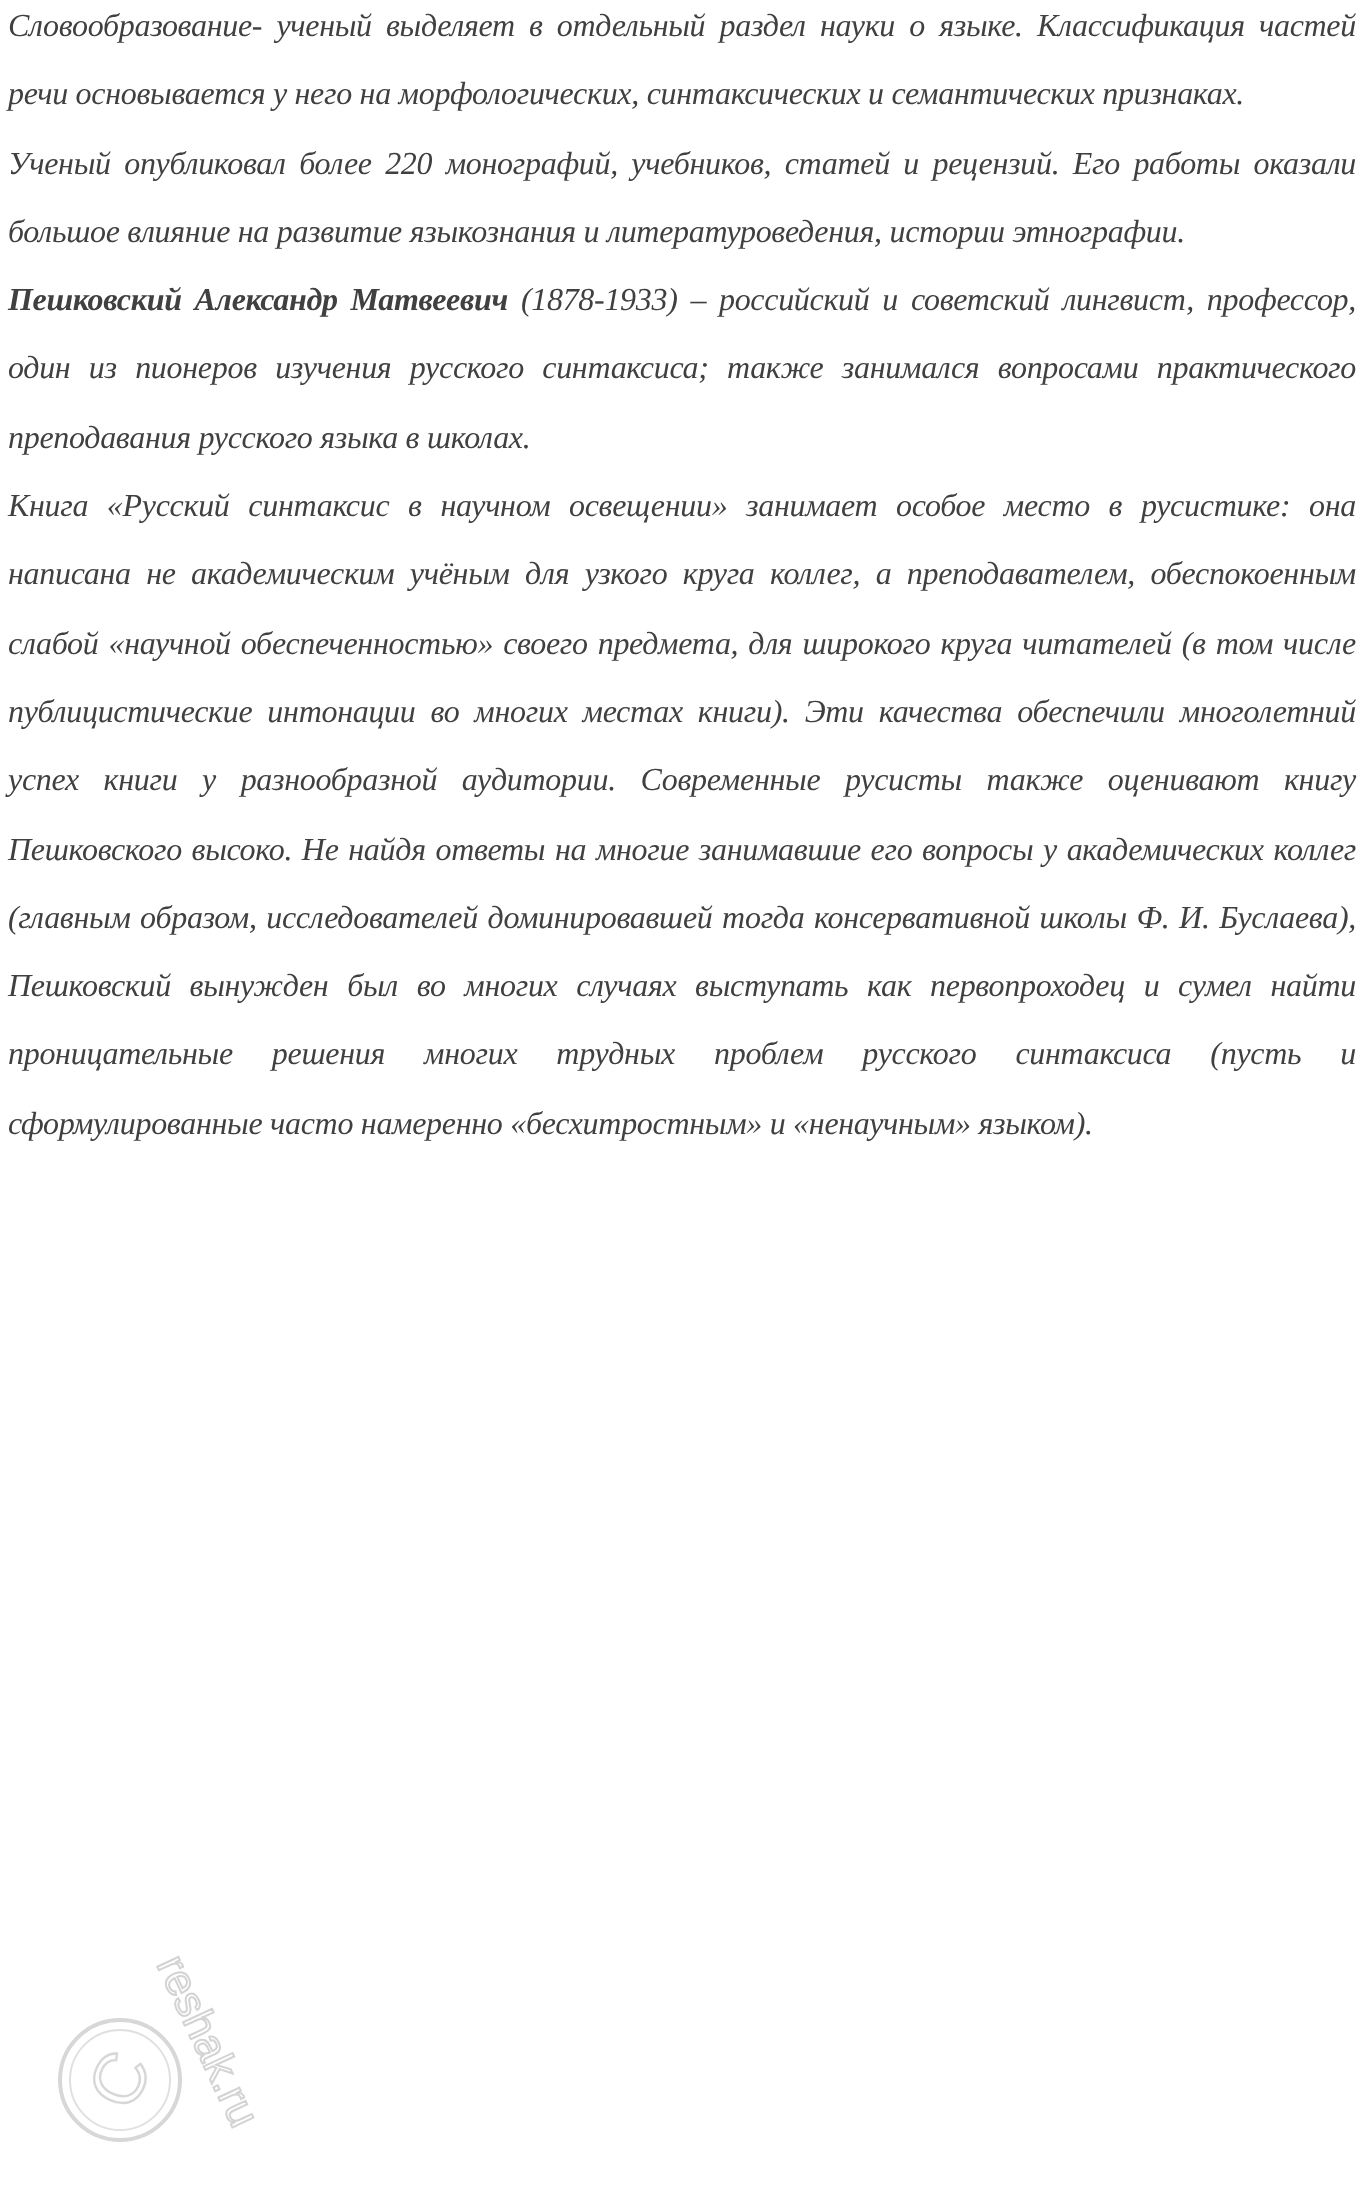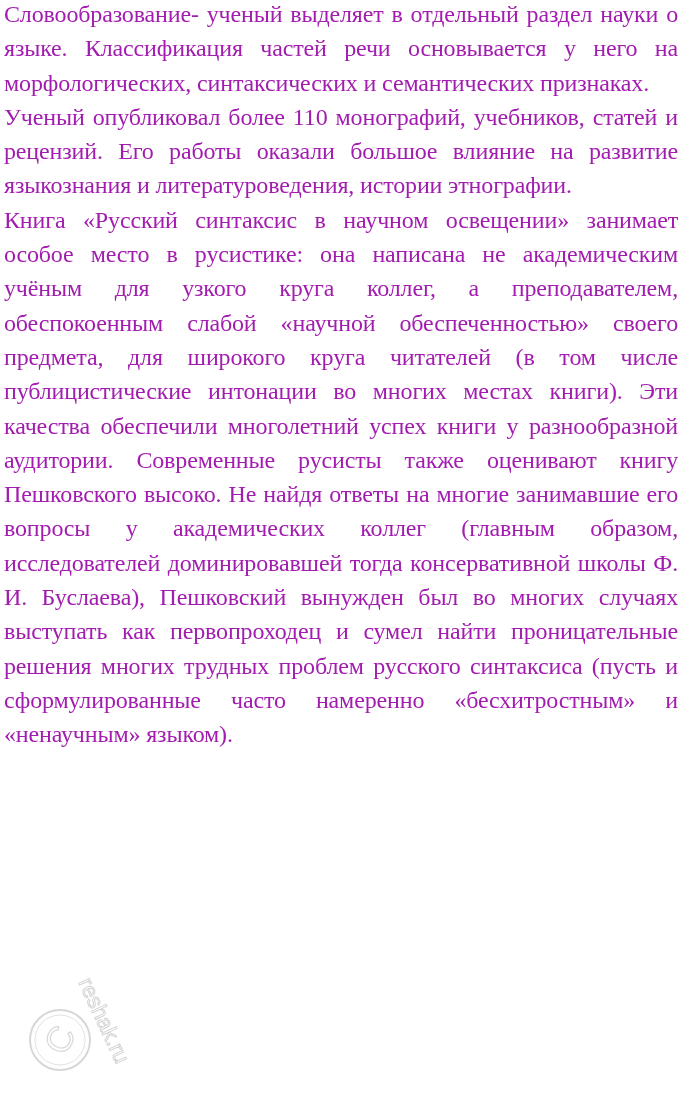--- a/index.html
+++ b/index.html
@@ -12,25 +12,26 @@
       height: 1101px;
       overflow: hidden;
       position: relative;
     }
     .page {
       position: absolute;
       left: 4px;
       top: 0;
       width: 674px;
       font-family: "Liberation Serif", "DejaVu Serif", serif;
-      font-size: 24px;
+      font-size: 16px;
       line-height: 34.3px;
-      color: #a21caf;
+      color: #404040;
       text-align: justify;
       letter-spacing: -0.15px;
+      font-style: italic;
     }
     .page p {
       margin: 0;
       padding: 0;
     }
     .page p.first {
       margin-top: -3px;
     }
     .bold {
       font-weight: bold;
@@ -47,21 +48,22 @@
     .watermark svg {
       width: 100%;
       height: 100%;
     }
   </style>
 </head>
 <body>
 
 <div class="page">
   <p class="first">Словообразование- ученый выделяет в отдельный раздел науки о языке. Классификация частей речи основывается у него на морфологических, синтаксических и семантических признаках.</p>
-  <p>Ученый опубликовал более 110 монографий, учебников, статей и рецензий. Его работы оказали большое влияние на развитие языкознания и литературоведения, истории этнографии.</p>
+  <p>Ученый опубликовал более 220 монографий, учебников, статей и рецензий. Его работы оказали большое влияние на развитие языкознания и литературоведения, истории этнографии.</p>
+  <p><span class="bold">Пешковский Александр Матвеевич</span><span> (1878-1933) – российский и советский лингвист, профессор, один из пионеров изучения русского синтаксиса; также занимался вопросами практического преподавания русского языка в школах.</span></p>
   <p>Книга «Русский синтаксис в научном освещении» занимает особое место в русистике: она написана не академическим учёным для узкого круга коллег, а преподавателем, обеспокоенным слабой «научной обеспеченностью» своего предмета, для широкого круга читателей (в том числе публицистические интонации во многих местах книги). Эти качества обеспечили многолетний успех книги у разнообразной аудитории. Современные русисты также оценивают книгу Пешковского высоко. Не найдя ответы на многие занимавшие его вопросы у академических коллег (главным образом, исследователей доминировавшей тогда консервативной школы Ф. И. Буслаева), Пешковский вынужден был во многих случаях выступать как первопроходец и сумел найти проницательные решения многих трудных проблем русского синтаксиса (пусть и сформулированные часто намеренно «бесхитростным» и «ненаучным» языком).</p>
 </div>
 
 <div class="watermark">
   <svg viewBox="0 0 110 130" xmlns="http://www.w3.org/2000/svg">
     <circle cx="42" cy="88" r="30" fill="none" stroke="#b8b8b8" stroke-width="2"></circle>
     <circle cx="42" cy="88" r="25" fill="none" stroke="#c8c8c8" stroke-width="1"></circle>
     <text x="42" y="100" text-anchor="middle" font-family="Liberation Sans, sans-serif" font-size="36" fill="none" stroke="#b8b8b8" stroke-width="1.2" transform="rotate(-65 42 88)">C</text>
     <text x="60" y="30" font-family="Liberation Sans, sans-serif" font-size="22" fill="none" stroke="#b0b0b0" stroke-width="1" transform="rotate(65 60 30)">reshak.ru</text>
   </svg>

